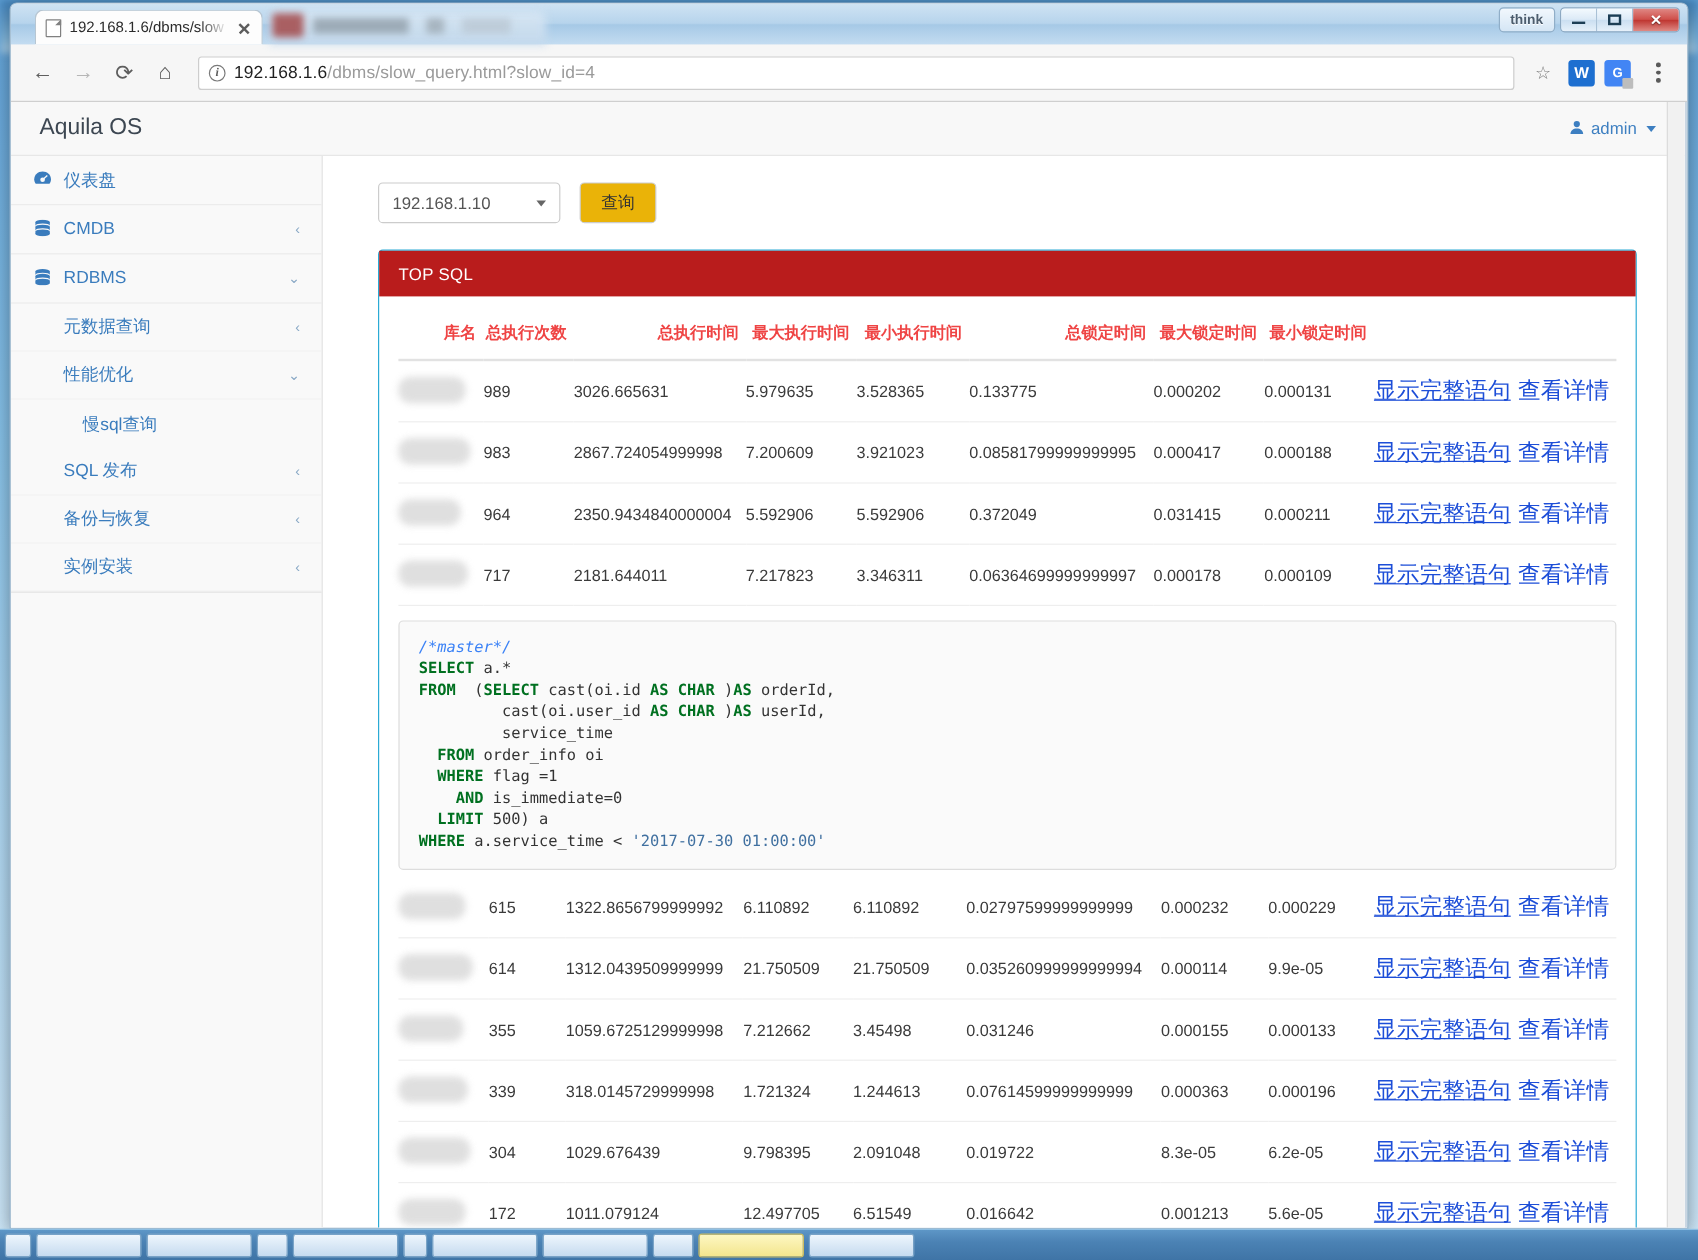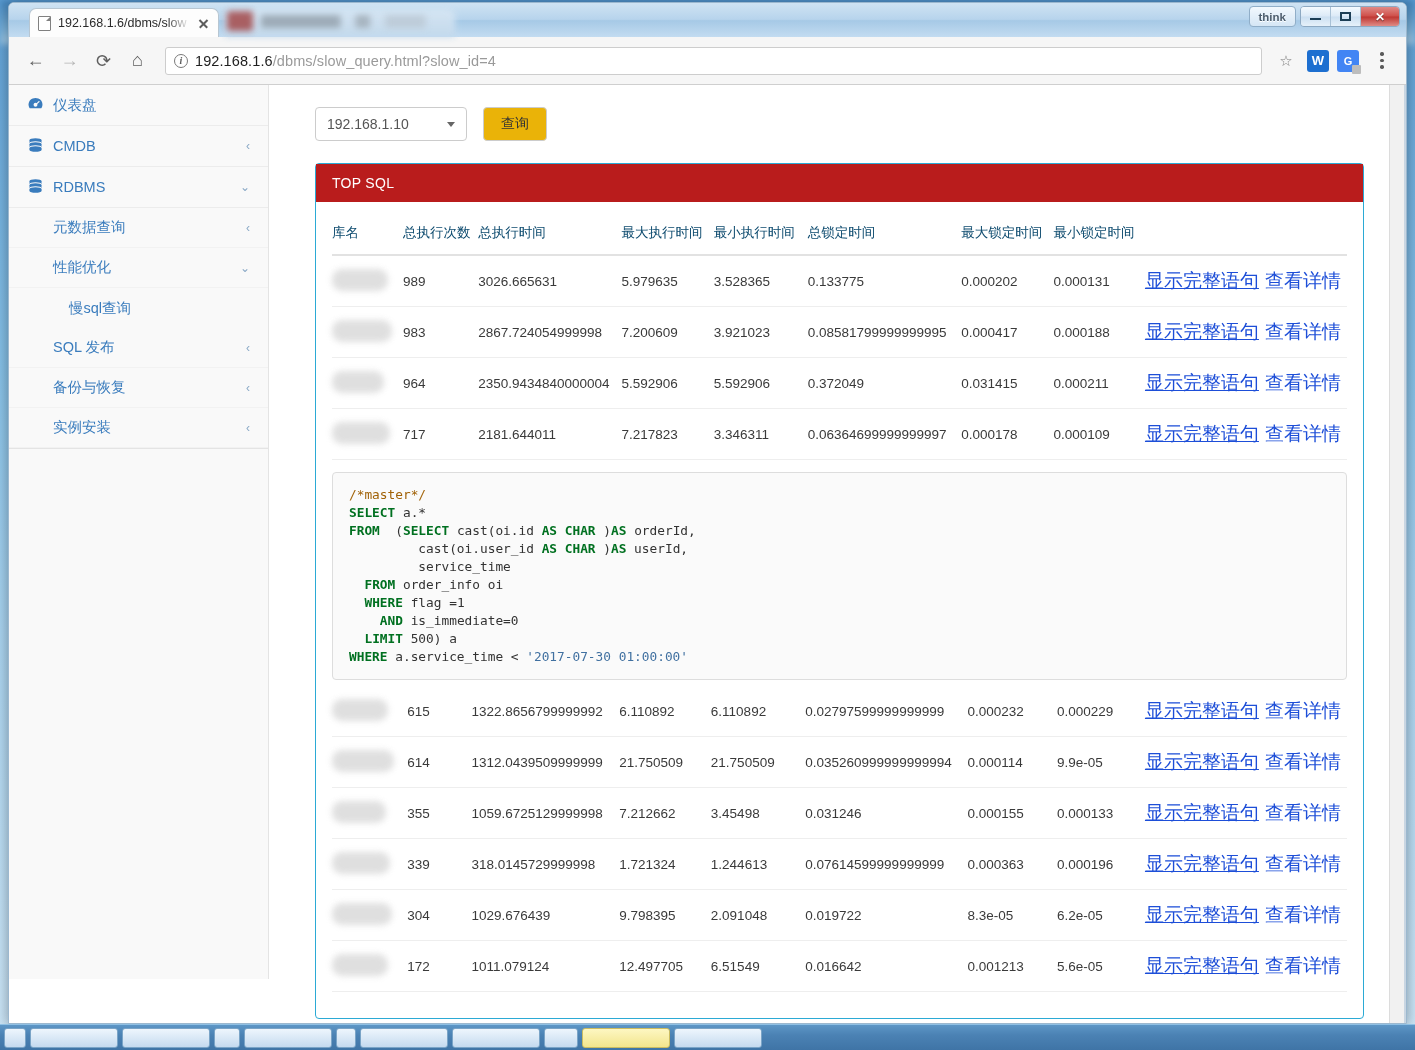--- a/index.html
+++ b/index.html
@@ -227,21 +227,21 @@
 
   .panel { border:1px solid #2BAAD5; border-radius:4px; background:#fff; }
   .panel-head {
     background:#b91c1c; color:#fff; font-size:14px;
     padding:11px 16px; letter-spacing:.3px;
   }
   .panel-body { padding:10px 16px 26px 16px; }
 
   table.sql-table { width:100%; border-collapse:collapse; font-size:13.5px; color:#333; }
   table.sql-table th {
-    text-align:left; font-weight:normal; color:#0c4a6e; font-size:13.5px;
+    text-align:right; font-weight:bold; color:#ef4444; font-size:13.5px;
     padding:12px 6px 12px 0; border-bottom:2px solid #e2e2e2; white-space:nowrap;
   }
   table.sql-table td {
     padding:12px 6px 12px 0; border-bottom:1px solid #eee; white-space:nowrap; color:#3a3a3a;
   }
   .col-db   { width:78px; }
   .col-cnt  { width:78px; }
   .col-tot  { width:152px; }
   .col-max  { width:100px; }
   .col-min  { width:104px; }
@@ -259,21 +259,21 @@
 
   .sqlbox {
     margin:12px 0 6px 0; background:#fafafa; border:1px solid #dddddd; border-radius:4px;
     padding:13px 16px;
     font-family:"DejaVu Sans Mono","Liberation Mono", monospace;
     font-size:12.8px; line-height:18px; color:#333;
     white-space:pre; overflow:hidden;
   }
   .k { color:#007020; font-weight:bold; }
   .s { color:#4070a0; }
-  .c { color:#a16207; }
+  .c { color:#3b82f6; font-style:italic; }
 
   
   .taskbar {
     position:absolute; left:0; bottom:0; width:1415px; height:26px;
     background:linear-gradient(180deg,#5d96c6 0%,#4b82b4 40%,#3f74a6 100%);
     display:flex; align-items:center; gap:4px; padding-left:4px;
     border-top:1px solid #8fc0e4;
   }
   .tb-item {
     height:20px; border-radius:3px;
@@ -336,20 +336,33 @@
     <div class="kebab">
         <i></i>
         <i></i>
         <i></i>
       </div>
   </div>
 
   <div class="viewport">
     <div class="scroll-track"></div>
 
+    <div class="appbar">
+      <div class="brand">Aquila OS</div>
+      <div class="user-box">
+        <span class="user-icon">
+          <svg width="12" height="12" viewBox="0 0 12 12">
+              <circle cx="6" cy="3.4" r="2.6" fill="#3d7fc1"></circle>
+              <path d="M0.7 11.6c0-3 2.4-4.6 5.3-4.6s5.3 1.6 5.3 4.6z" fill="#3d7fc1"></path>
+            </svg>
+        </span>
+        <span>admin</span>
+        <span class="caret-down"></span>
+      </div>
+    </div>
 
     <div class="shell">
 
       <div class="sidebar">
 
         <div class="nav-item">
           <span class="nav-ico">
             <svg width="15" height="13" viewBox="0 0 16 14">
                 <path d="M8 1C3.8 1 .5 4 .5 8c0 1.5.5 2.9 1.3 4h12.4c.8-1.1 1.3-2.5 1.3-4C15.5 4 12.2 1 8 1z" fill="#3a7cbd"></path>
                 <circle cx="8" cy="8.4" r="2.1" fill="#f9f9f9"></circle>

